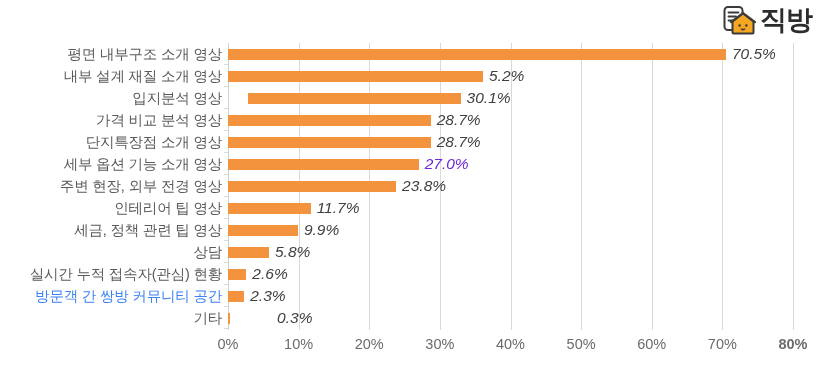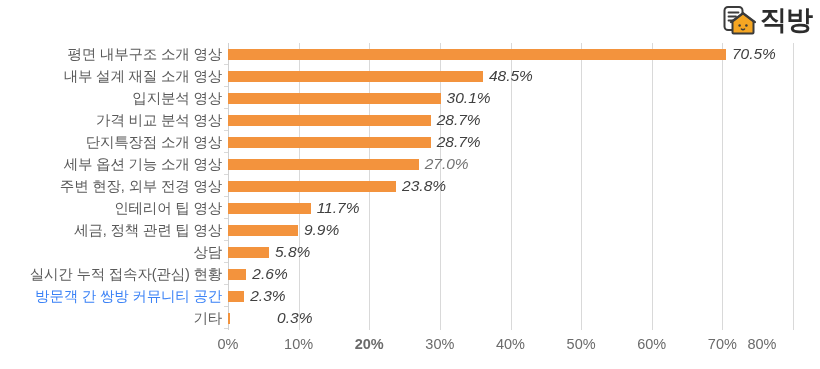--- a/index.html
+++ b/index.html
@@ -187,37 +187,37 @@
         <div class="gridline" style="left: 353.125px;"></div>
         <div class="gridline" style="left: 423.75px;"></div>
         <div class="gridline" style="left: 494.375px;"></div>
         <div class="gridline" style="left: 565px;"></div>
         <div class="row" style="top: 0px;">
           <div class="bar" style="width: 497.906px; background: rgb(243, 147, 61);"></div>
           <span class="bar-value" style="color: rgb(64, 64, 64);">70.5%</span>
         </div>
         <div class="row" style="top: 22px;">
           <div class="bar" style="width: 254.956px; background: rgb(243, 147, 61);"></div>
-          <span class="bar-value" style="color: rgb(64, 64, 64);">48.5%</span>
-        </div>
-        <div class="row" style="top: 44px;">
+          <span class="bar-value" style="color: rgb(64, 64, 64);">5.2%</span>
+        </div>
+        <div class="row" style="top: 44px; padding-left: 20px;">
           <div class="bar" style="width: 212.581px; background: rgb(243, 147, 61);"></div>
           <span class="bar-value" style="color: rgb(64, 64, 64);">30.1%</span>
         </div>
         <div class="row" style="top: 66px;">
           <div class="bar" style="width: 202.694px; background: rgb(243, 147, 61);"></div>
           <span class="bar-value" style="color: rgb(64, 64, 64);">28.7%</span>
         </div>
         <div class="row" style="top: 88px;">
           <div class="bar" style="width: 202.694px; background: rgb(243, 147, 61);"></div>
           <span class="bar-value" style="color: rgb(64, 64, 64);">28.7%</span>
         </div>
         <div class="row" style="top: 110px;">
           <div class="bar" style="width: 190.688px; background: rgb(243, 147, 61);"></div>
-          <span class="bar-value" style="color: #737373;">27.0%</span>
+          <span class="bar-value" style="color: #6d28d9;">27.0%</span>
         </div>
         <div class="row" style="top: 132px;">
           <div class="bar" style="width: 168.088px; background: rgb(243, 147, 61);"></div>
           <span class="bar-value" style="color: rgb(64, 64, 64);">23.8%</span>
         </div>
         <div class="row" style="top: 154px;">
           <div class="bar" style="width: 82.6312px; background: rgb(243, 147, 61);"></div>
           <span class="bar-value" style="color: rgb(64, 64, 64);">11.7%</span>
         </div>
         <div class="row" style="top: 176px;">
@@ -237,27 +237,27 @@
           <span class="bar-value" style="color: rgb(64, 64, 64);">2.3%</span>
         </div>
         <div class="row" style="top: 264px;">
           <div class="bar" style="width: 2.11875px; background: rgb(243, 147, 61);"></div>
           <span class="bar-value" style="color: rgb(64, 64, 64); margin-left: 47px;">0.3%</span>
         </div>
       </div>
     <div id="x-ticks">
         <div class="x-tick" style="left: 0px;">0%</div>
         <div class="x-tick" style="left: 70.625px;">10%</div>
-        <div class="x-tick" style="left: 141.25px; font-weight: bold;">20%</div>
+        <div class="x-tick" style="left: 141.25px;">20%</div>
         <div class="x-tick" style="left: 211.875px;">30%</div>
         <div class="x-tick" style="left: 282.5px;">40%</div>
         <div class="x-tick" style="left: 353.125px;">50%</div>
         <div class="x-tick" style="left: 423.75px;">60%</div>
         <div class="x-tick" style="left: 494.375px;">70%</div>
-        <div class="x-tick" style="left: 534px;">80%</div>
+        <div class="x-tick" style="left: 565px; font-weight: bold;">80%</div>
       </div>
   <div class="tick-mark" style="left: 224px; top: 64px; width: 4px; height: 1px;"></div>
       <div class="tick-mark" style="left: 224px; top: 86px; width: 4px; height: 1px;"></div>
       <div class="tick-mark" style="left: 224px; top: 108px; width: 4px; height: 1px;"></div>
       <div class="tick-mark" style="left: 224px; top: 130px; width: 4px; height: 1px;"></div>
       <div class="tick-mark" style="left: 224px; top: 152px; width: 4px; height: 1px;"></div>
       <div class="tick-mark" style="left: 224px; top: 174px; width: 4px; height: 1px;"></div>
       <div class="tick-mark" style="left: 224px; top: 196px; width: 4px; height: 1px;"></div>
       <div class="tick-mark" style="left: 224px; top: 218px; width: 4px; height: 1px;"></div>
       <div class="tick-mark" style="left: 224px; top: 240px; width: 4px; height: 1px;"></div>

